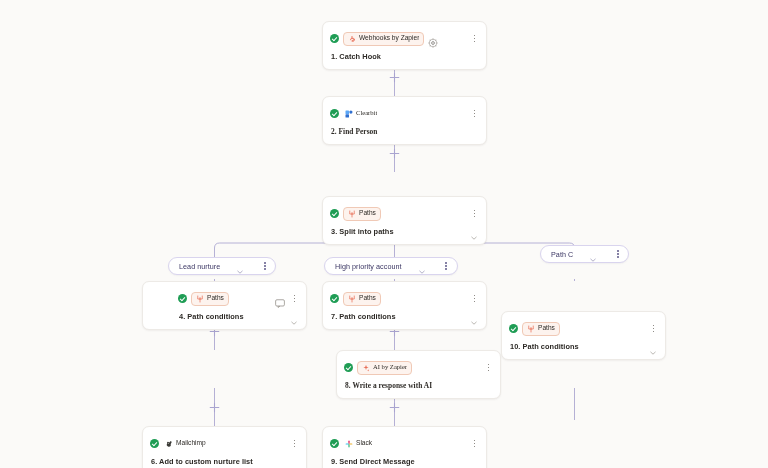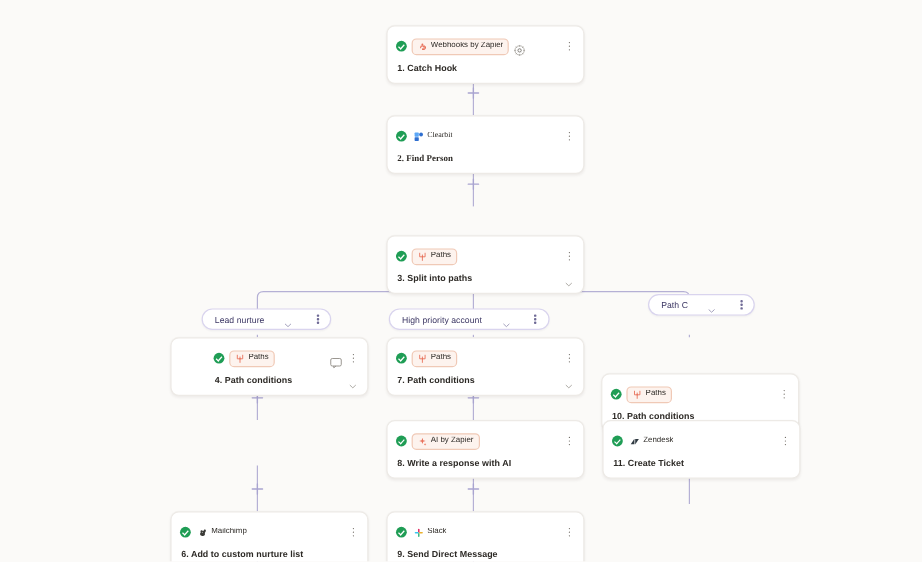--- a/index.html
+++ b/index.html
@@ -456,21 +456,21 @@
     <div class="node-bottom">
       <span class="node-title">7. Path conditions</span>
       <span class="chev">
         <svg width="8" height="8" viewBox="0 0 16 16">
             <path d="M3.5 6.2 L8 10.4 L12.5 6.2" stroke="#7C776F" stroke-width="1.4" fill="none" stroke-linecap="round" stroke-linejoin="round"></path>
           </svg>
       </span>
     </div>
   </div>
 
-  <div class="node" id="step-8" style="left:322px; top:350px;">
+  <div class="node" id="step-8" style="left:336px; top:350px;font-family:Liberation Serif, serif;">
     <div class="node-top">
       <span class="check"></span>
       <span class="app-chip badge">
         <span class="app-ico">
           <svg width="8" height="8" viewBox="0 0 16 16">
               <path d="M8 1.6 L9.3 5.6 L13.3 6.9 L9.3 8.2 L8 12.2 L6.7 8.2 L2.7 6.9 L6.7 5.6 Z" fill="#E8705A"></path>
               <path d="M12.4 10.4 L13 12 L14.6 12.6 L13 13.2 L12.4 14.8 L11.8 13.2 L10.2 12.6 L11.8 12 Z" fill="#E8705A"></path>
             </svg>
         </span>
         <span class="chip-label">AI by Zapier</span>
@@ -534,37 +534,14 @@
     <div class="node-bottom">
       <span class="node-title">10. Path conditions</span>
       <span class="chev">
         <svg width="8" height="8" viewBox="0 0 16 16">
             <path d="M3.5 6.2 L8 10.4 L12.5 6.2" stroke="#7C776F" stroke-width="1.4" fill="none" stroke-linecap="round" stroke-linejoin="round"></path>
           </svg>
       </span>
     </div>
   </div>
 
-  <div class="node" id="step-11" style="left:502px; top:350px;">
-    <div class="node-top">
-      <span class="check"></span>
-      <span class="app-chip plain">
-        <span class="app-ico">
-          <svg width="8" height="8" viewBox="0 0 16 16">
-              <path d="M7.4 3.2 L7.4 12.4 L1.2 12.4 Z" fill="#2F3941"></path>
-              <path d="M8.6 12.8 L8.6 3.6 L14.8 3.6 Z" fill="#2F3941"></path>
-            </svg>
-        </span>
-        <span class="chip-label">Zendesk</span>
-      </span>
-      <span class="node-spacer"></span>
-      <span class="dots">
-          <i></i>
-          <i></i>
-          <i></i>
-        </span>
-    </div>
-    <div class="node-bottom">
-      <span class="node-title">11. Create Ticket</span>
-    </div>
-  </div>
 
 </div>
 
 </body></html>

